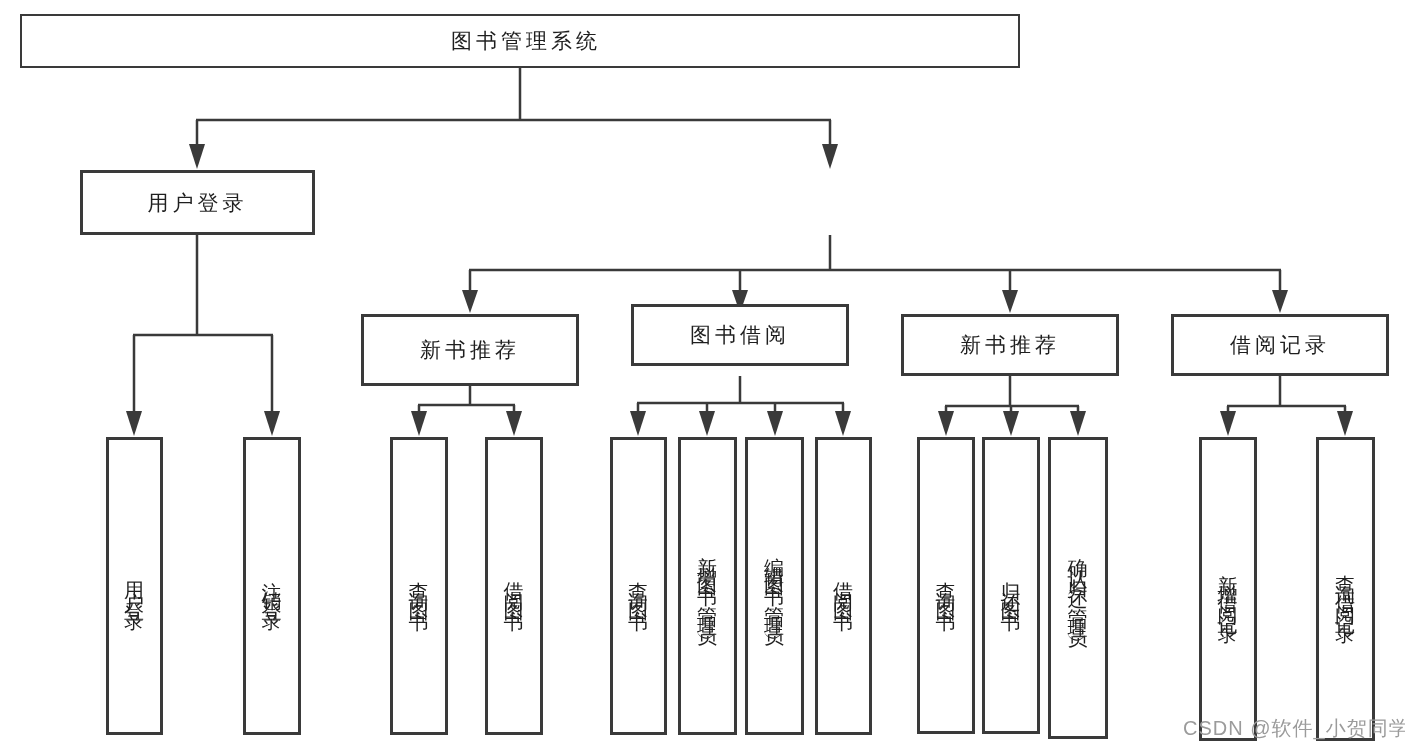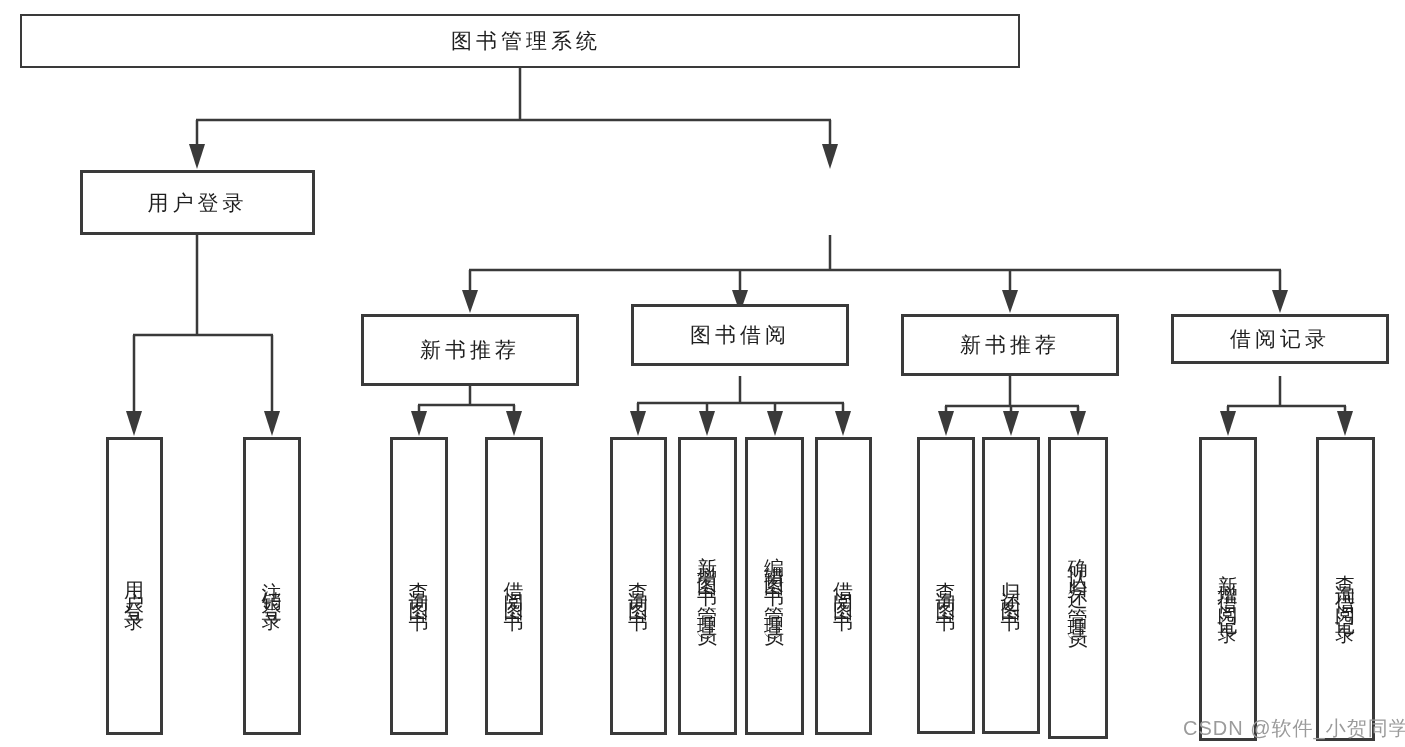--- a/index.html
+++ b/index.html
@@ -104,21 +104,21 @@
 
   <div class="box" style="left:361px;top:314px;width:218px;height:72px">
     <span class="hlbl">新书推荐</span>
   </div>
   <div class="box" style="left:631px;top:304px;width:218px;height:62px">
     <span class="hlbl">图书借阅</span>
   </div>
   <div class="box" style="left:901px;top:314px;width:218px;height:62px">
     <span class="hlbl">新书推荐</span>
   </div>
-  <div class="box" style="left:1171px;top:314px;width:218px;height:50px">
+  <div class="box" style="left:1171px;top:314px;width:218px;height:62px">
     <span class="hlbl">借阅记录</span>
   </div>
 
   <div class="box vbox" style="left:106px;top:437px;width:57px;height:298px">
     <span class="vlbl">用户登录</span>
   </div>
   <div class="box vbox" style="left:243px;top:437px;width:58px;height:298px">
     <span class="vlbl">注销登录</span>
   </div>
 

